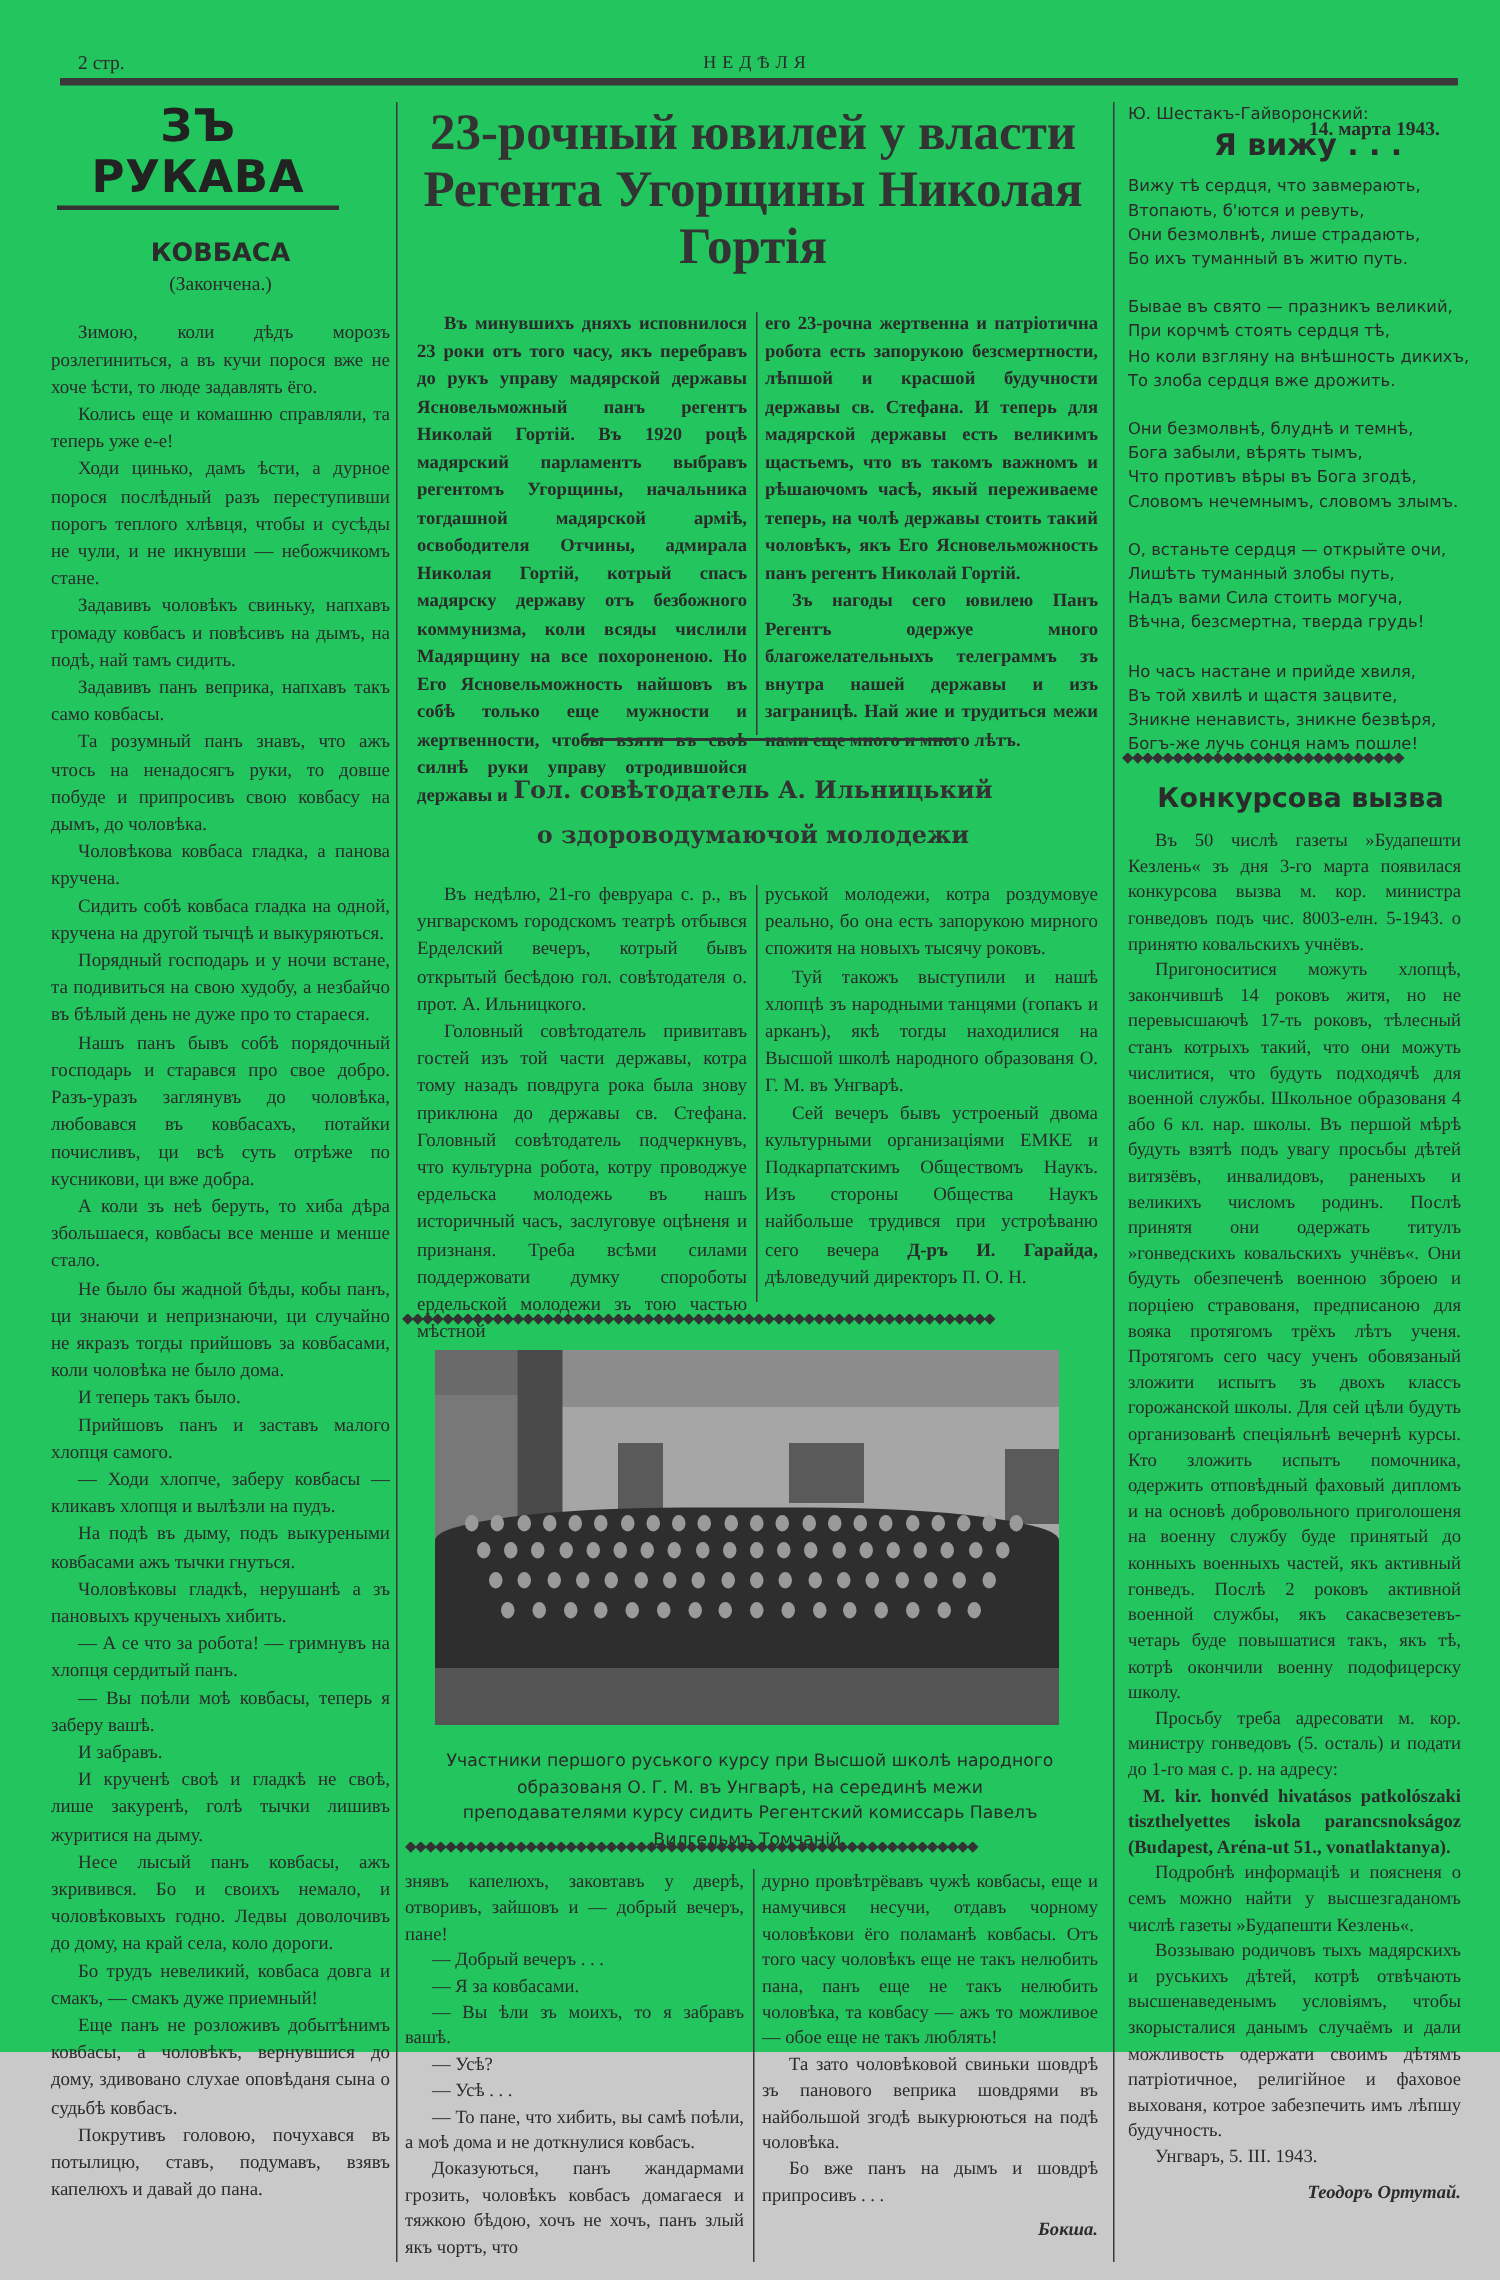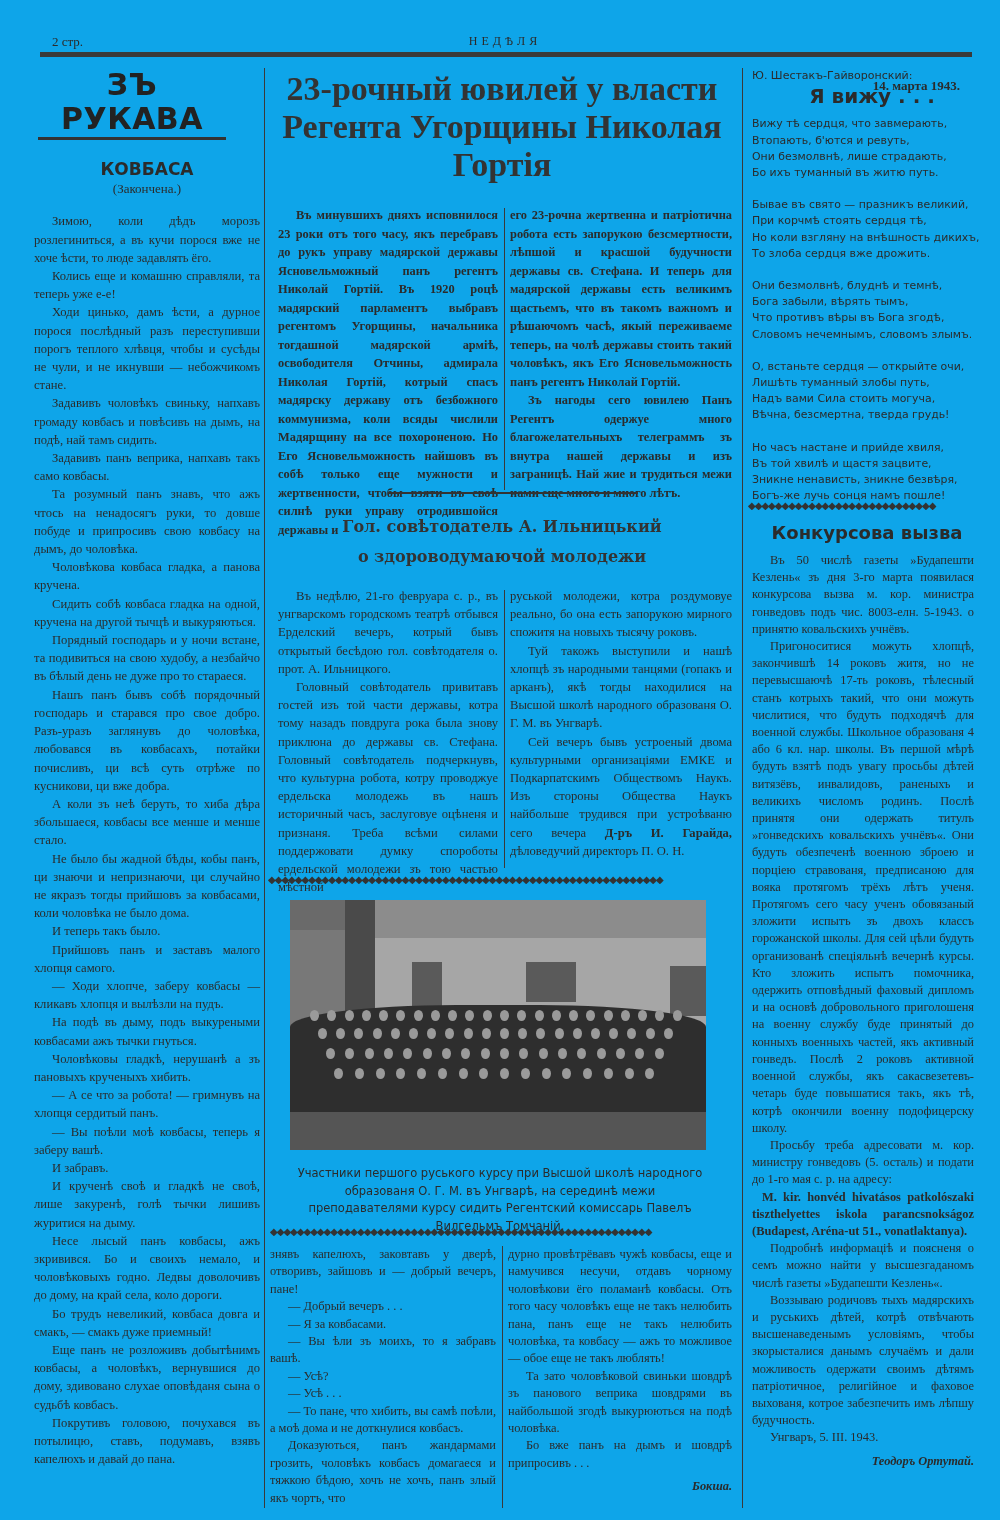--- a/index.html
+++ b/index.html
@@ -3,21 +3,21 @@
 <meta charset="utf-8">
 <style>
   html, body { margin:0; padding:0; }
   body {
     width:1000px; height:1520px; overflow:hidden;
     background:#c9c9c9;
     font-family:"Liberation Serif", serif;
     color:#2b2b2b;
     position:relative;
   }
-  .page { position:absolute; left:0; top:0; width:1000px; height:1520px; background:#0ea5e9; }
+  .page { position:absolute; left:0; top:0; width:1000px; height:1368px; background:#22c55e; }
   .hdr { position:absolute; top:34px; left:50px; right:40px; height:16px; font-size:13px; }
   .hdr .l { position:absolute; left:2px; top:0; }
   .hdr .c { position:absolute; left:0; right:0; text-align:center; letter-spacing:4px; font-size:12px; }
   .hdr .r { position:absolute; right:0; top:0; font-weight:bold;margin-top:44px; }
   .hdr-rule { position:absolute; top:52px; left:40px; width:932px; height:5px; background:#3a3a3a; }
   .vline { position:absolute; width:1px; background:#3a3a3a; }
 
   .col { position:absolute; font-size:12.6px; line-height:18.2px; text-align:justify; }
   .col p { margin:0; text-indent:18px; }
   .col p.ni { text-indent:0; }

